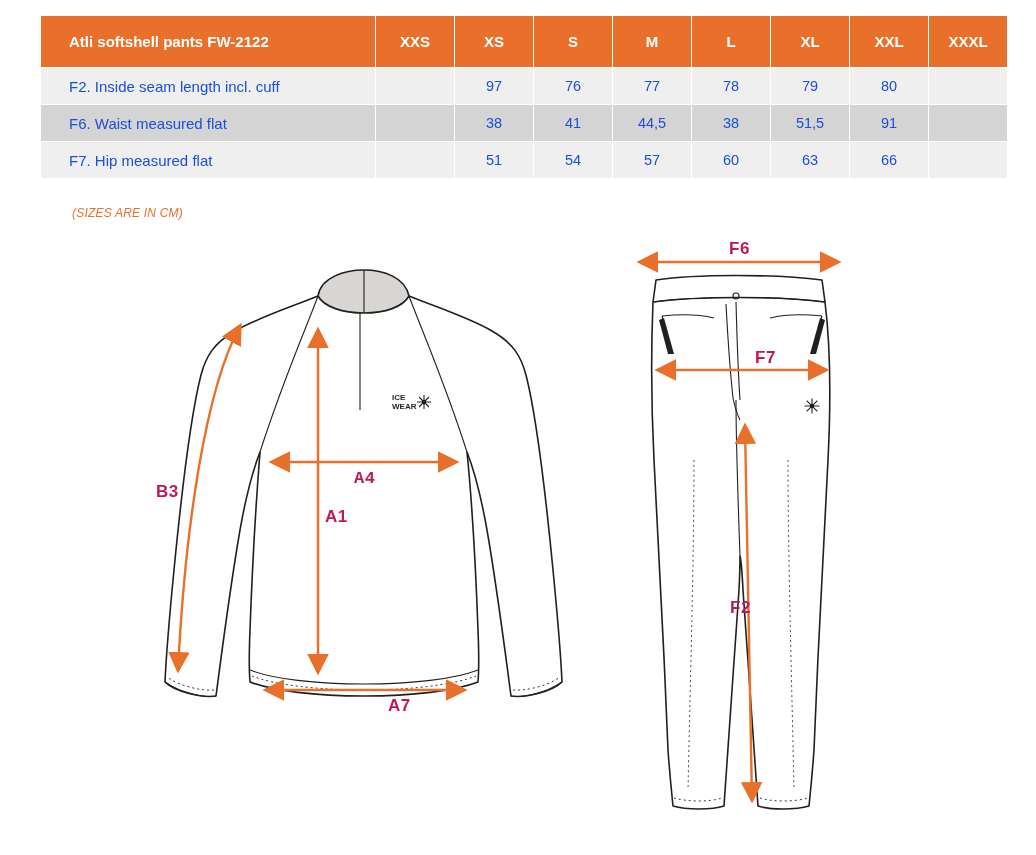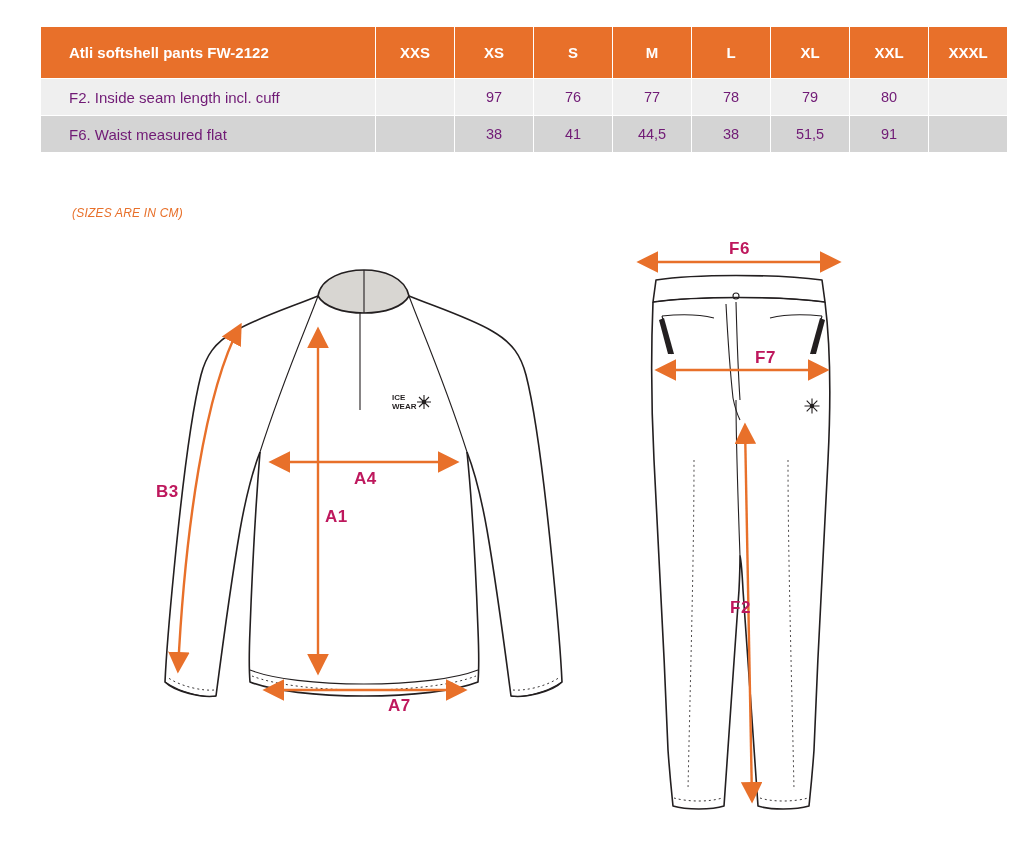--- a/index.html
+++ b/index.html
@@ -14,35 +14,35 @@
     width: 1036px;
     height: 855px;
     overflow: hidden;
     background: #ffffff;
   }
 
   
   .table-wrap {
     position: absolute;
     left: 40px;
-    top: 26px;
+    top: 15px;
     width: 958px;
   }
   table.size-table {
     border-collapse: collapse;
     width: 100%;
     table-layout: fixed;
   }
   table.size-table th,
   table.size-table td {
     border: 1px solid #ffffff;
     height: 37px;
     font-size: 14.5px;
     text-align: center;
-    color: #701a75;
+    color: #1d4ed8;
     padding: 0 4px;
   }
   table.size-table thead th {
     background: #e8702a;
     color: #ffffff;
     font-weight: bold;
     height: 52px;
     font-size: 15px;
   }
   table.size-table thead th.label-col {
@@ -136,20 +136,31 @@
         </tr>
         <tr>
           <td class="label-col">F6. Waist measured flat</td>
           <td></td>
           <td>38</td>
           <td>41</td>
           <td>44,5</td>
           <td>38</td>
           <td>51,5</td>
           <td>91</td>
+          <td></td>
+        </tr>
+        <tr>
+          <td class="label-col">F7. Hip measured flat</td>
+          <td></td>
+          <td>51</td>
+          <td>54</td>
+          <td>57</td>
+          <td>60</td>
+          <td>63</td>
+          <td>66</td>
           <td></td>
         </tr>
       </tbody>
     </table>
   </div>
 
   <div class="units-note">(SIZES ARE IN CM)</div>
 
   <div class="diagram">
     <svg width="1036" height="625" viewBox="0 0 1036 625" xmlns="http://www.w3.org/2000/svg">
@@ -267,21 +278,21 @@
 
         <line x1="640" y1="32" x2="838" y2="32" marker-start="url(#ahs)" marker-end="url(#ah)"></line>
 
         <line x1="658" y1="140" x2="826" y2="140" marker-start="url(#ahs)" marker-end="url(#ah)"></line>
 
         <line x1="745" y1="196" x2="752" y2="570" marker-start="url(#ahs)" marker-end="url(#ah)"></line>
       </g>
     </svg>
 
     <div class="dim-label" style="left:156px; top:252px;">B3</div>
-    <div class="dim-label" style="left:354px; top:239px;">A4</div>
+    <div class="dim-label" style="left:354px; top:239px;font-family:Liberation Mono, monospace;">A4</div>
     <div class="dim-label" style="left:325px; top:277px;">A1</div>
     <div class="dim-label" style="left:356px; top:466px;margin-left:32px;">A7</div>
 
     <div class="dim-label" style="left:729px; top:9px;">F6</div>
     <div class="dim-label" style="left:755px; top:118px;">F7</div>
     <div class="dim-label" style="left:730px; top:368px;">F2</div>
   </div>
 
 </div>
 

